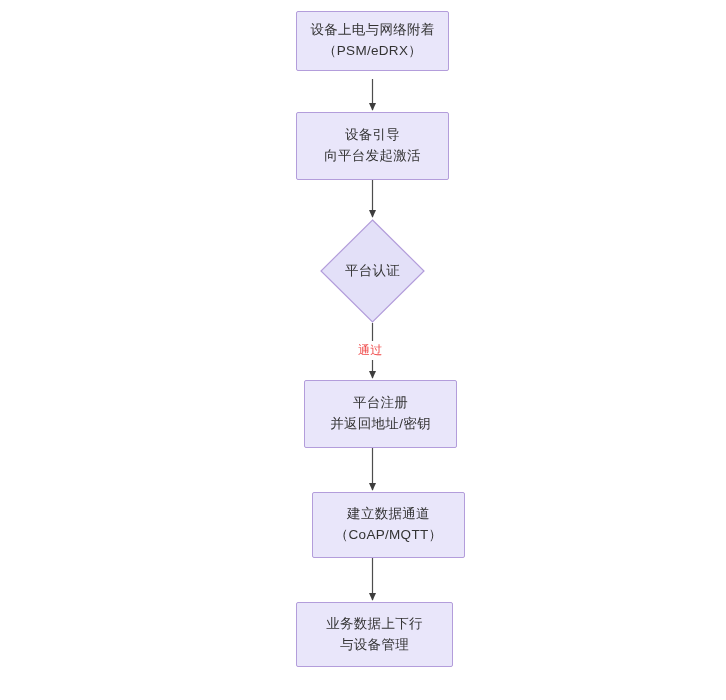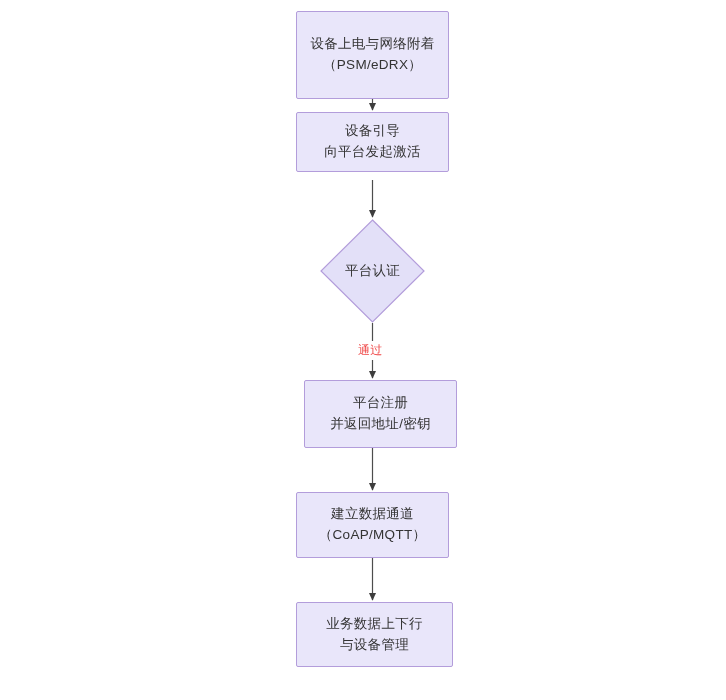--- a/index.html
+++ b/index.html
@@ -106,45 +106,45 @@
 
     <line x1="372.5" y1="180" x2="372.5" y2="217" stroke="#4d4d4d" stroke-width="1.2" marker-end="url(#arrowhead)"></line>
 
     <line x1="372.5" y1="323" x2="372.5" y2="378" stroke="#4d4d4d" stroke-width="1.2" marker-end="url(#arrowhead)"></line>
 
     <line x1="372.5" y1="448" x2="372.5" y2="490" stroke="#4d4d4d" stroke-width="1.2" marker-end="url(#arrowhead)"></line>
 
     <line x1="372.5" y1="558" x2="372.5" y2="600" stroke="#4d4d4d" stroke-width="1.2" marker-end="url(#arrowhead)"></line>
   </svg>
 
-  <div class="node node-process" style="left:296px; top:11px; width:153px; height:88px;">
+  <div class="node node-process" style="left:296px; top:11px; width:153px; height:60px;">
     <div class="node-label">设备上电与网络附着
 （PSM/eDRX）</div>
   </div>
 
-  <div class="node node-process" style="left:296px; top:112px; width:153px; height:60px;">
+  <div class="node node-process" style="left:296px; top:112px; width:153px; height:68px;">
     <div class="node-label">设备引导
 向平台发起激活</div>
   </div>
 
   <div class="node node-decision" style="left:320px; top:219px; width:105px; height:104px;">
     <svg class="diamond-shape" viewBox="0 0 105 104" preserveAspectRatio="none" xmlns="http://www.w3.org/2000/svg">
       <polygon points="52.5,1 104,52 52.5,103 1,52" fill="#e3e0f8" stroke="#b39ddb" stroke-width="1.2"></polygon>
     </svg>
     <div class="node-label">平台认证</div>
   </div>
 
   <div class="edge-label" style="left:355px; top:341px;">通过</div>
 
   <div class="node node-process" style="left:296px; top:380px; width:153px; height:68px;margin-left:8px;">
     <div class="node-label">平台注册
 并返回地址/密钥</div>
   </div>
 
-  <div class="node node-process" style="left:296px; top:492px; width:153px; height:66px;">
+  <div class="node node-process" style="left:312px; top:492px; width:153px; height:66px;">
     <div class="node-label">建立数据通道
 （CoAP/MQTT）</div>
   </div>
 
   <div class="node node-process" style="left:280px; top:602px; width:157px; height:65px;margin-left:16px;">
     <div class="node-label">业务数据上下行
 与设备管理</div>
   </div>
 
 </div>

